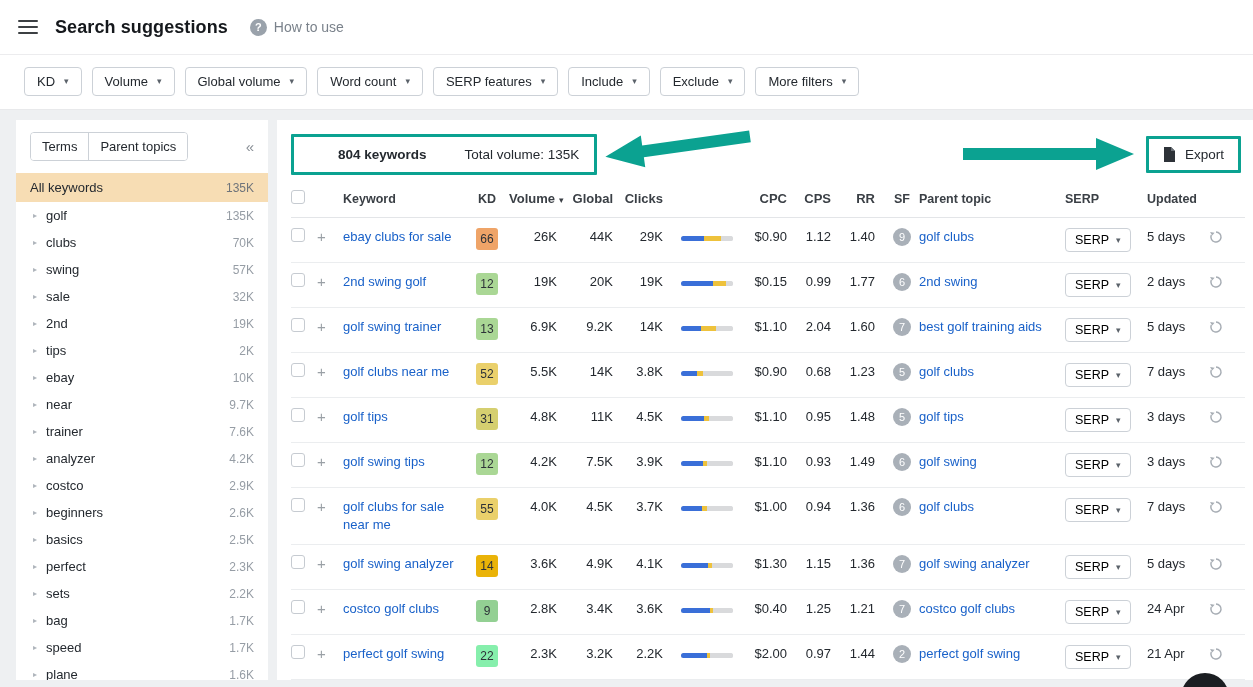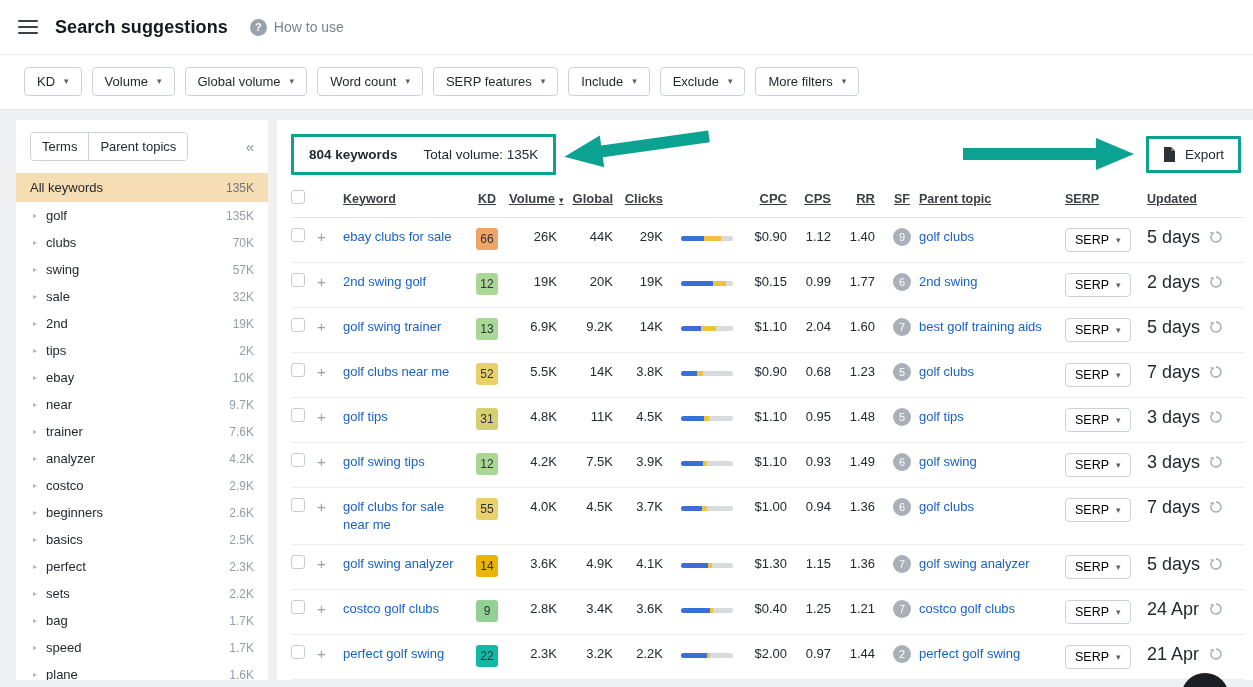--- a/index.html
+++ b/index.html
@@ -38,56 +38,56 @@
   .all-kw { display:flex; align-items:center; background:var(--hl); padding:7px 14px; cursor:pointer; }
   .all-kw .cnt { margin-left:auto; color:#6f747b; font-size:12px; }
   .term { display:flex; align-items:center; padding:6px 14px 6px 17px; cursor:pointer; }
   .term .tri { color:#aeb4bb; font-size:8px; margin-right:9px; }
   .term .cnt { margin-left:auto; color:#969da5; font-size:12px; }
 
   
   .main { flex:1; background:#fff; overflow:hidden; position:relative; }
   .results-head { display:flex; align-items:center; padding:12px 12px 8px 14px; }
   .anno { border:3px solid var(--accent); border-radius:1px; }
-  .kw-count-box { display:flex; align-items:center; gap:26px; padding:10px 15px; }
+  .kw-count-box { display:flex; align-items:center; gap:38px; padding:10px 15px;margin-left:29px; }
   .kw-count { font-weight:700; font-size:13.5px; }
   .total-volume { font-size:13.5px; }
   .spacer { flex:1; }
   .arrow-left-svg { margin-left:6px; transform:rotate(-8deg); transform-origin:0 50%; }
   .arrow-right-svg { margin-right:10px; }
   .export-btn { display:flex; align-items:center; gap:9px; padding:8px 14px; background:#fff; border:none;
                 font-size:13.5px; color:#24292f; font-family:inherit; cursor:pointer; }
 
   
   .thead, .trow {
     display:grid;
     grid-template-columns:26px 26px 122px 44px 58px 56px 50px 70px 54px 44px 44px 34px 146px 82px 62px 24px;
     margin:0 8px 0 14px;
   }
-  .thead { padding:6px 0 10px; border-bottom:1px solid #e3e5e8; font-size:12.5px; font-weight:700; color:#3a3f45; align-items:center;text-decoration:underline; }
+  .thead { padding:6px 0 10px; border-bottom:1px solid #e3e5e8; font-size:12.5px; font-weight:700; color:#3a3f45; align-items:center; }
   .trow { padding:10px 0; border-bottom:1px solid #ebedef; align-items:start; line-height:18px; }
   .cell { min-width:0; }
   .num { text-align:right; padding-right:10px; font-size:13px; }
   .t-center { text-align:center; }
   .cb { width:14px; height:14px; border:1px solid #c6cbd1; border-radius:3px; background:#fff; display:inline-block; cursor:pointer; }
   .c-plus { color:#9aa0a6; font-size:15px; cursor:pointer; }
   .kw-link, .parent-link { color:var(--link); text-decoration:none; font-size:13px; cursor:pointer; display:inline-block; }
   .kd-badge { display:inline-block; min-width:22px; padding:2px 3px; border-radius:3px; text-align:center;
               font-size:12px; color:#2d3238; }
   .c-kd { text-align:center; }
   .c-bar { padding-left:8px; }
   .bar { display:inline-flex; width:52px; height:5px; border-radius:2.5px; overflow:hidden; background:var(--bar-gray); margin-top:7px; }
   .bar i { height:100%; display:block; }
   .sf-badge { display:inline-flex; width:18px; height:18px; border-radius:50%; background:var(--sf); color:#fff;
               font-size:11px; align-items:center; justify-content:center; }
   .c-sf { text-align:center; }
   .c-parent { padding-right:8px; }
   .serp-btn { display:inline-flex; align-items:center; gap:7px; border:1px solid #ccd1d7; border-radius:4px;
               background:#fff; padding:4px 9px; font-size:12.5px; font-family:inherit; cursor:pointer; }
-  .upd { font-size:18px; }
+  .upd { font-size:13px; }
   .c-refresh { cursor:pointer; padding-top:2px; }
   .sort-caret { font-size:9px; color:#3a3f45; margin-left:4px; }
 
   .chat-bubble { position:absolute; right:24px; bottom:-34px; width:48px; height:48px; border-radius:50%;
                  background:#1b1e22; }
 </style>
 </head>
 <body>
 
 <div class="topbar">
@@ -542,21 +542,21 @@
           <span class="cell upd">24 Apr</span>
           <span class="cell c-refresh"><svg width="14" height="14" viewBox="0 0 16 16">
               <path d="M8 2.2 a5.8 5.8 0 1 1 -5.4 3.6" fill="none" stroke="#a7adb4" stroke-width="1.7"></path>
               <path d="M1.2 2.2 l2.4 4.2 2.8-3.2 Z" fill="#a7adb4"></path>
             </svg></span>
         </div>
         <div class="trow">
           <span class="cell"><span class="cb"></span></span>
           <span class="cell c-plus">+</span>
           <span class="cell"><a class="kw-link">perfect golf swing</a></span>
-          <span class="cell c-kd"><span class="kd-badge" style="background:#14b8a6">22</span></span>
+          <span class="cell c-kd"><span class="kd-badge" style="background:#86efac">22</span></span>
           <span class="cell num">2.3K</span>
           <span class="cell num">3.2K</span>
           <span class="cell num">2.2K</span>
           <span class="cell c-bar"><span class="bar">
               <i style="width:50%;background:var(--bar-blue)"></i>
               <i style="width:6%;background:var(--bar-yellow)"></i>
               <i style="width:44%;background:var(--bar-gray)"></i>
             </span></span>
           <span class="cell num">$2.00</span>
           <span class="cell num">0.97</span>

